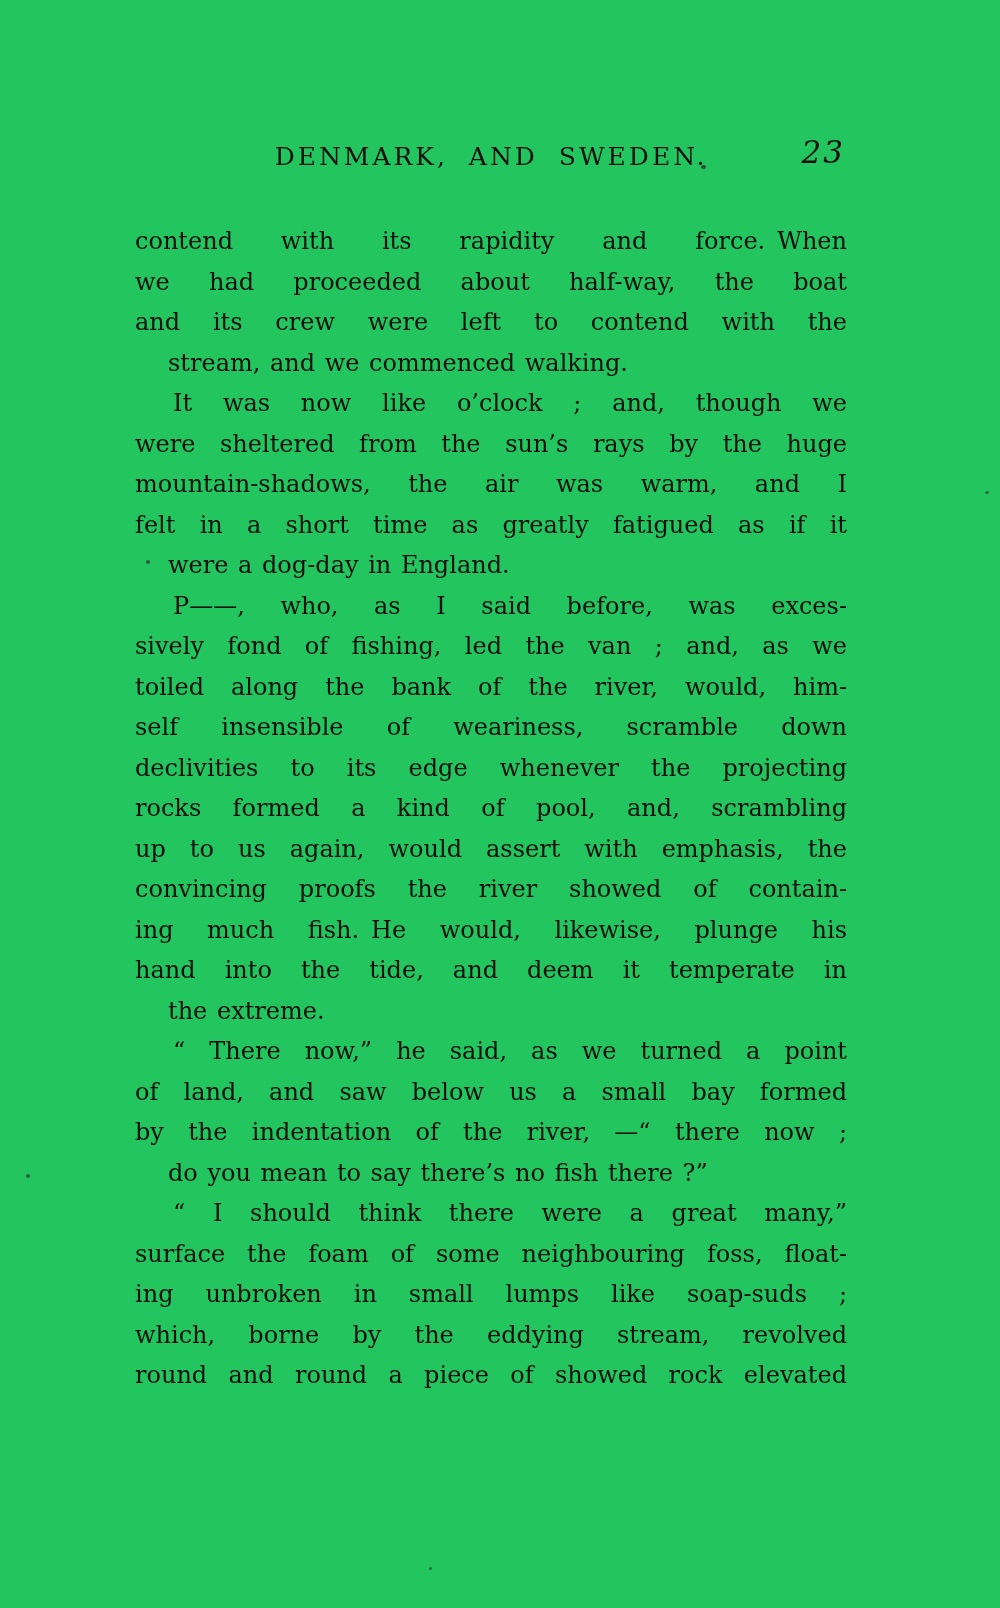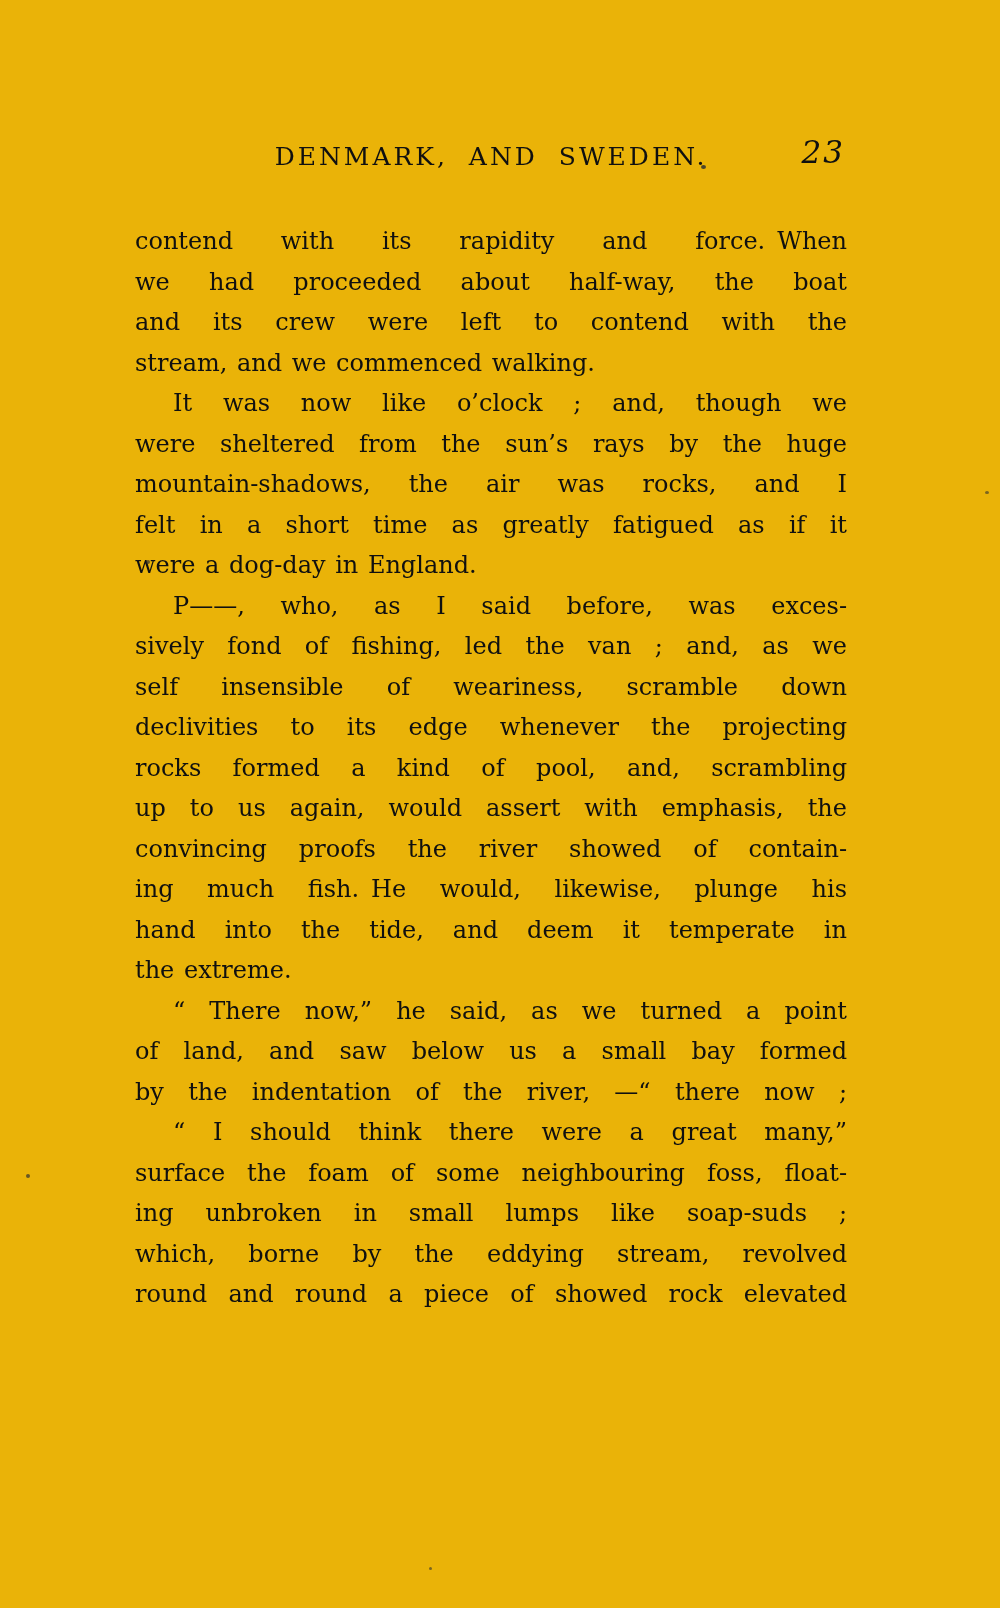--- a/index.html
+++ b/index.html
@@ -1,33 +1,33 @@
 <!DOCTYPE html>
 <html><head>
 <meta charset="utf-8">
 <style>
   html,body{margin:0;padding:0;background:#ffffff;}
   .page{
-    position:relative;width:1000px;height:1608px;background:#eab308;
+    position:relative;width:1000px;height:1608px;background:#22c55e;
     overflow:hidden;color:#101010;
     font-family:"DejaVu Serif","Liberation Serif",serif;
   }
   .running-header{position:absolute;left:135px;top:140px;width:712px;height:40px;}
   .header-title{
     position:absolute;left:50%;transform:translateX(-50%);top:2px;
     font-size:25px;letter-spacing:3px;word-spacing:10px;white-space:nowrap;
     font-weight:500;
   }
   .page-number{position:absolute;right:2px;top:-6px;font-size:31px;letter-spacing:2px;font-style:italic;}
   .text-block{
     position:absolute;left:135px;top:221px;width:712px;
     font-size:24px;line-height:40.5px;word-spacing:2px;
   }
   .line{text-align:justify;text-align-last:justify;}
-  .line.plain{text-align:left;text-align-last:left;}
+  .line.plain{text-align:left;text-align-last:left;margin-left:33px;}
   .line.indent{text-indent:38px;}
   .speck{position:absolute;background:#303030;border-radius:50%;}
   .speck.s1{left:701px;top:165px;width:5px;height:4px;opacity:.85;}
   .speck.s2{left:985px;top:491px;width:4px;height:3px;opacity:.6;}
   .speck.s3{left:146px;top:560px;width:4px;height:4px;opacity:.7;}
   .speck.s4{left:26px;top:1174px;width:4px;height:4px;opacity:.7;}
   .speck.s5{left:429px;top:1567px;width:3px;height:3px;opacity:.6;}
 </style>
 </head>
 <body>
@@ -39,36 +39,38 @@
     <div class="page-number">23</div>
   </div>
 
   <div class="text-block">
     <div class="line">contend with its rapidity and force. When</div>
     <div class="line">we had proceeded about half-way, the boat</div>
     <div class="line">and its crew were left to contend with the</div>
     <div class="line plain">stream, and we commenced walking.</div>
     <div class="line indent">It was now like o’clock ; and, though we</div>
     <div class="line">were sheltered from the sun’s rays by the huge</div>
-    <div class="line">mountain-shadows, the air was rocks, and I</div>
+    <div class="line">mountain-shadows, the air was warm, and I</div>
     <div class="line">felt in a short time as greatly fatigued as if it</div>
     <div class="line plain">were a dog-day in England.</div>
     <div class="line indent">P——, who, as I said before, was exces-</div>
     <div class="line">sively fond of fishing, led the van ; and, as we</div>
+    <div class="line">toiled along the bank of the river, would, him-</div>
     <div class="line">self insensible of weariness, scramble down</div>
     <div class="line">declivities to its edge whenever the projecting</div>
     <div class="line">rocks formed a kind of pool, and, scrambling</div>
     <div class="line">up to us again, would assert with emphasis, the</div>
     <div class="line">convincing proofs the river showed of contain-</div>
     <div class="line">ing much fish. He would, likewise, plunge his</div>
     <div class="line">hand into the tide, and deem it temperate in</div>
     <div class="line plain">the extreme.</div>
     <div class="line indent">“ There now,” he said, as we turned a point</div>
     <div class="line">of land, and saw below us a small bay formed</div>
     <div class="line">by the indentation of the river, —“ there now ;</div>
+    <div class="line plain">do you mean to say there’s no fish there ?”</div>
     <div class="line indent">“ I should think there were a great many,”</div>
     <div class="line">surface the foam of some neighbouring foss, float-</div>
     <div class="line">ing unbroken in small lumps like soap-suds ;</div>
     <div class="line">which, borne by the eddying stream, revolved</div>
     <div class="line">round and round a piece of showed rock elevated</div>
   </div>
 
   <div class="speck s1"></div>
   <div class="speck s2"></div>
   <div class="speck s3"></div>

